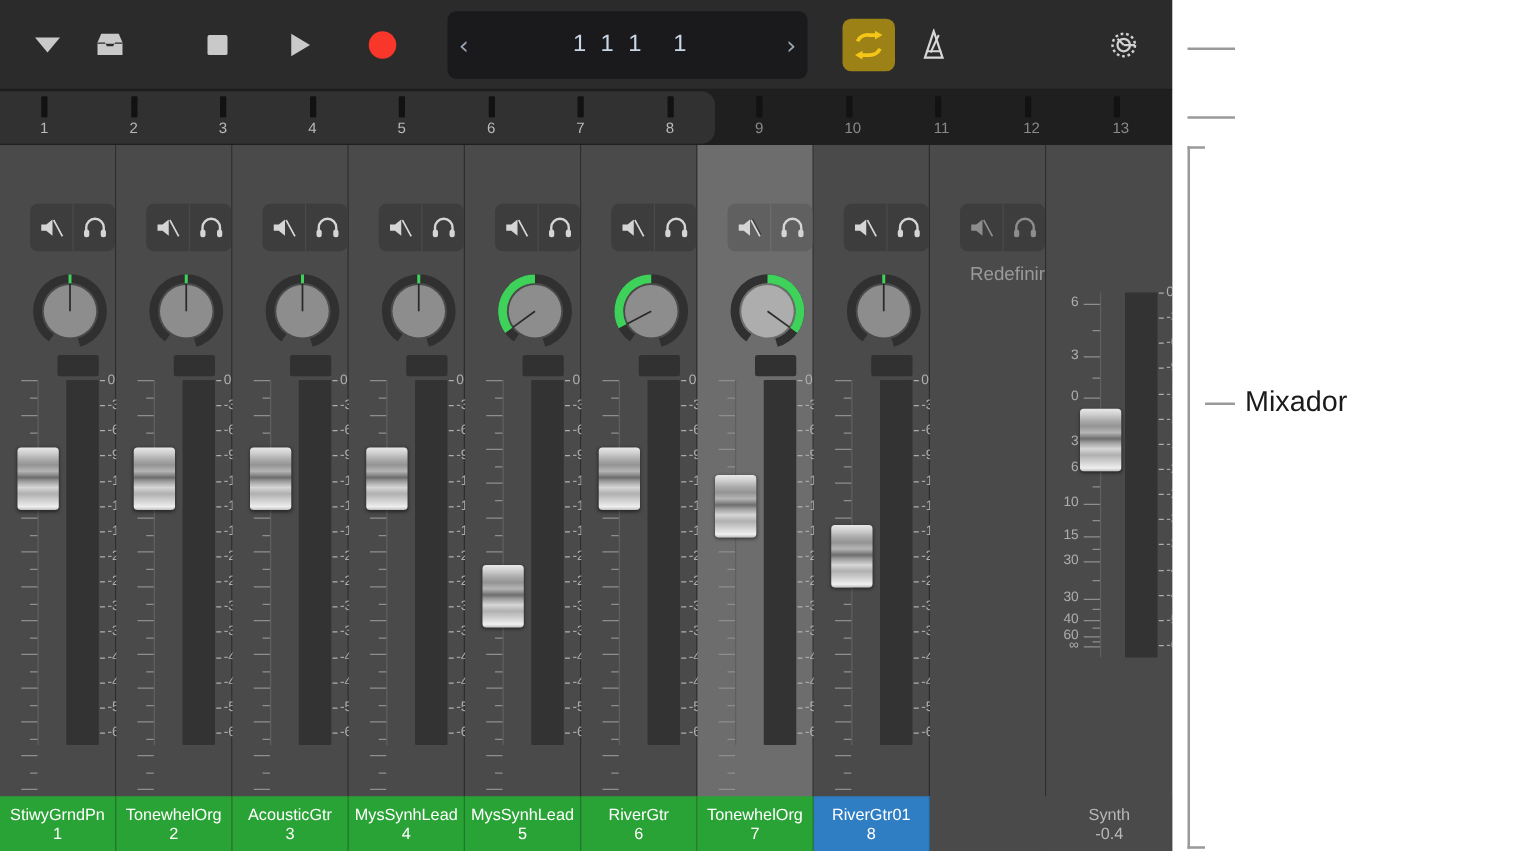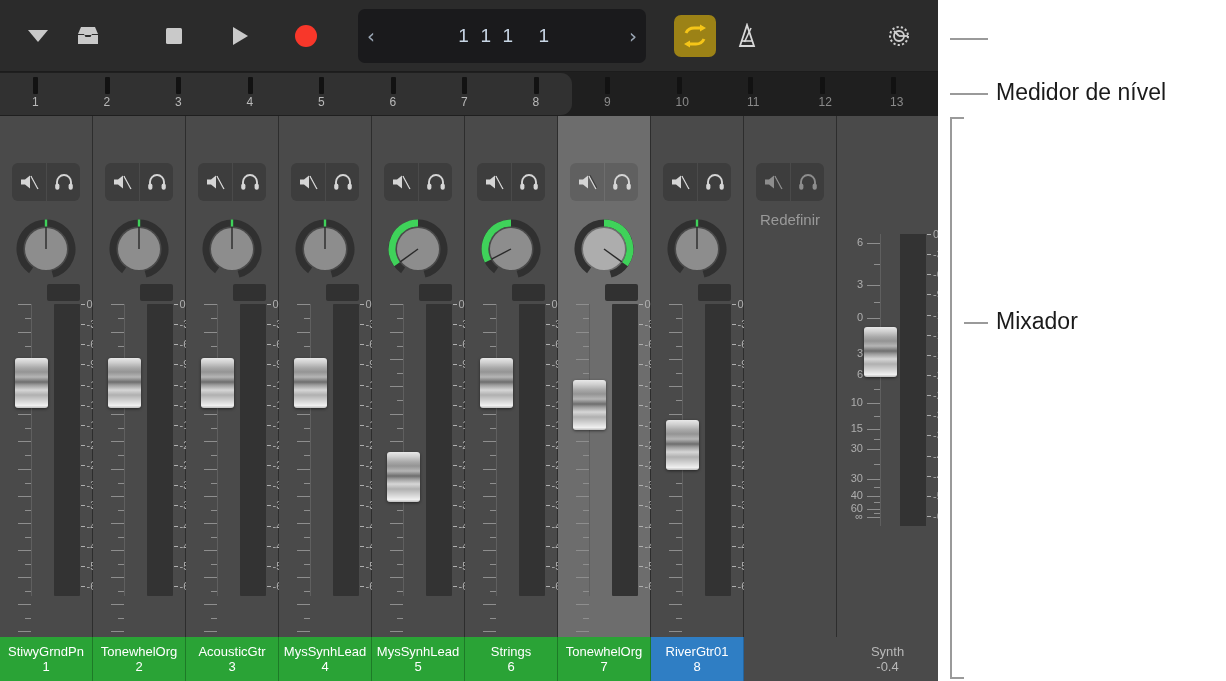--- a/index.html
+++ b/index.html
@@ -67,21 +67,21 @@
   .bar-mark { position: absolute; top: 5px; }
   .bar-tick { width: 5px; height: 17px; background: #121212; border-radius:1px; }
   .bar-num { position: absolute; top: 18px; left: -1px; font-size: 12px; color: #b9b9b9; }
   .bar-num.dim { color: #8a8a8a; }
 
   
   .mixer { position: absolute; left: 0; top: 116px; width: 938px; height: 565px; background: #414141; display: flex; }
   .strip {
     width: 93px; height: 565px; background: #4a4a4a;
     border-right: 1px solid #2d2d2d; position: relative;
-    display: flex; flex-direction: column; align-items: center;
+    display: flex; flex-direction: column; align-items: flex-end;
   }
   .strip.selected { background: #6d6d6d; }
   .strip.empty { background: #4a4a4a; }
   .strip.master { width: 101px; background: #4a4a4a; border-right: none; }
 
   
   .ms-row {
     margin-top: 47px; width: 68px; height: 38px; border-radius: 6px;
     background: #3d3d3d; display: flex; overflow: hidden;
   }
@@ -850,21 +850,21 @@
               <div class="mdash" style="top:222px;left:0px;"></div>
               <div class="mlabel" style="top:236px;left:6px;">-45</div>
               <div class="mdash" style="top:242px;left:0px;"></div>
               <div class="mlabel" style="top:256px;left:6px;">-50</div>
               <div class="mdash" style="top:262px;left:0px;"></div>
               <div class="mlabel" style="top:276px;left:6px;">-60</div>
               <div class="mdash" style="top:282px;left:0px;"></div>
             </div>
           </div>
           <div class="nameplate">
-            <div class="np-name">Strings</div>
+            <div class="np-name">RiverGtr</div>
             <div class="np-num">6</div>
           </div>
         </div>
         <div class="strip selected">
           <div class="ms-row">
             <div class="ms-btn">
               <svg width="20" height="18" viewBox="0 0 20 18">
                 <path d="M2 6.5 L6 6.5 L11 2.5 L11 15.5 L6 11.5 L2 11.5 Z" fill="#d5d5d5"></path>
                 <line x1="12" y1="3" x2="19" y2="16" stroke="#d5d5d5" stroke-width="1.5"></line>
                 <line x1="13" y1="2.2" x2="20" y2="15.2" stroke="#3d3d3d" stroke-width="1.2"></line>
@@ -1148,20 +1148,19 @@
           </div>
         </div>
       </div>
 
   </div>
 
   <div class="callouts">
     <div class="lead" style="left:12px;top:38px;width:38px;height:2px;"></div>
 
     <div class="lead" style="left:12px;top:93px;width:38px;height:2px;"></div>
-    <div class="callout-label" style="left:58px;top:79px;">Medidor de nível</div>
 
     <div class="bracket" style="left:12px;top:117px;width:14px;height:562px;"></div>
     <div class="lead" style="left:26px;top:322px;width:24px;height:2px;"></div>
     <div class="callout-label" style="left:58px;top:308px;">Mixador</div>
   </div>
 
 </div>
 
 </body></html>

